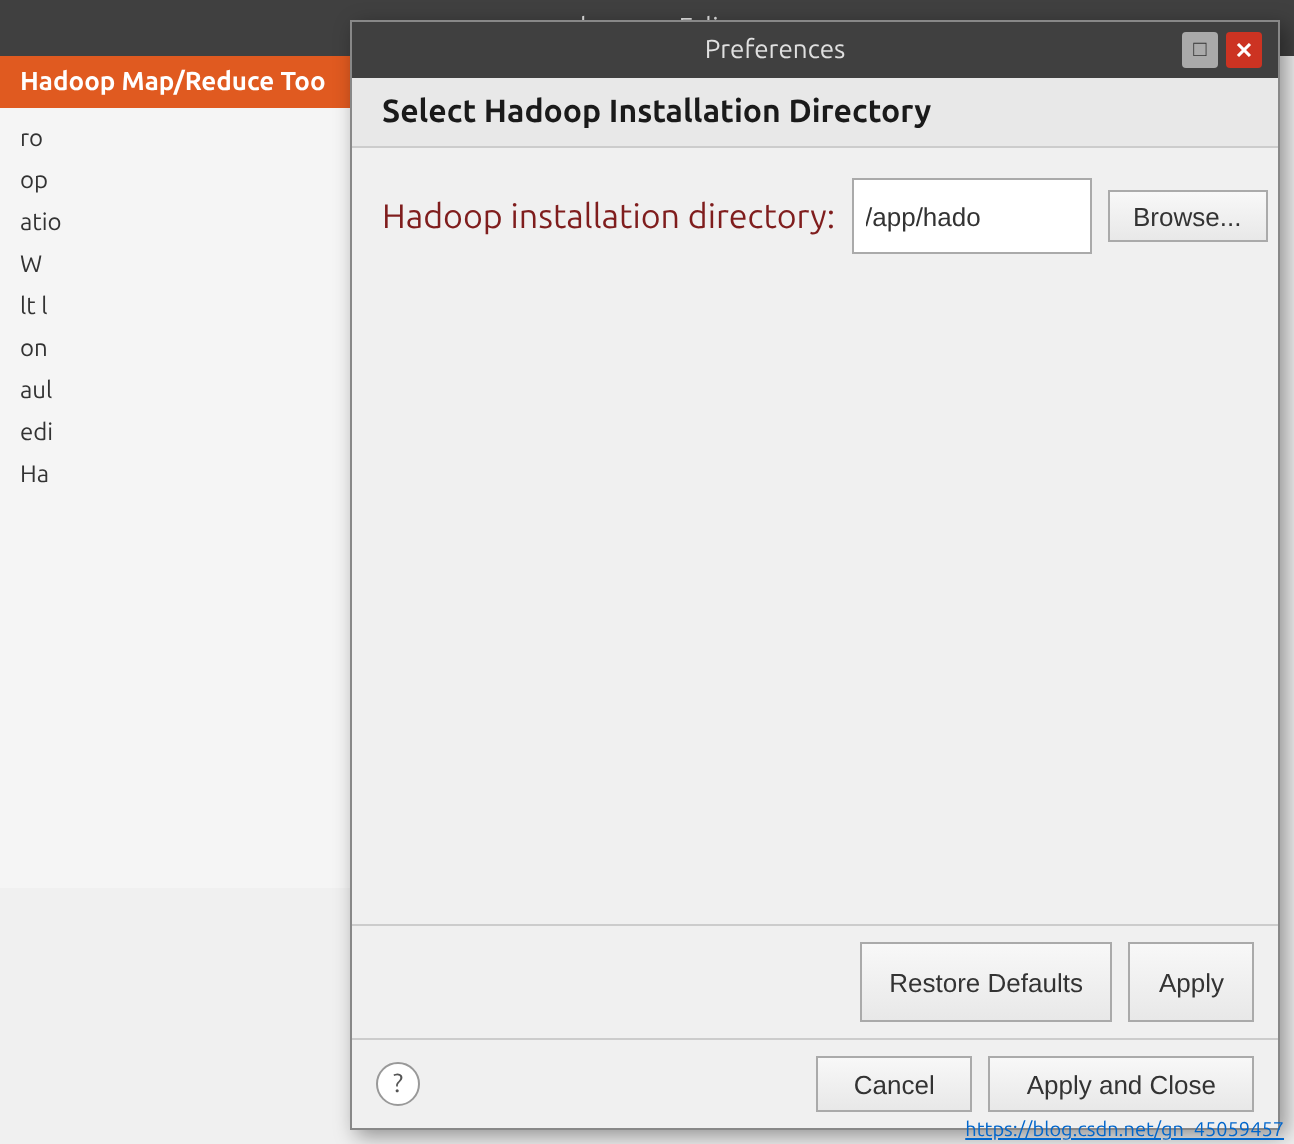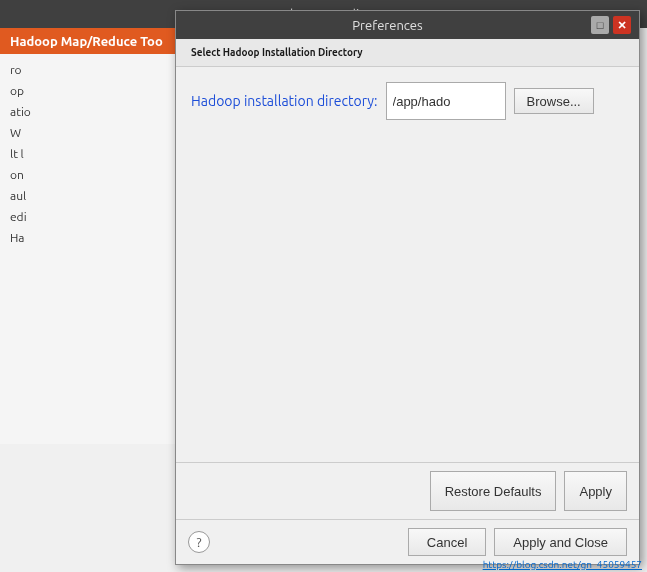--- a/index.html
+++ b/index.html
@@ -123,21 +123,21 @@
       flex: 1;
       display: flex;
       flex-direction: column;
       overflow: hidden;
     }
 
     .section-header {
       background: #e8e8e8;
       border-bottom: 1px solid #ccc;
       padding: 8px 15px;
-      font-size: 10px;
+      font-size: 16px;
       font-weight: bold;
       color: #1a1a1a;
       flex-shrink: 0;
     }
 
     .content-area {
       flex: 1;
       padding: 15px;
       background: #f0f0f0;
       display: flex;
@@ -145,22 +145,22 @@
     }
 
     .form-row {
       display: flex;
       align-items: center;
       gap: 8px;
       margin-bottom: 10px;
     }
 
     .form-label {
-      color: #1d4ed8;
-      font-size: 14px;
+      color: #7f1d1d;
+      font-size: 17px;
       white-space: nowrap;
     }
 
     .form-input {
       border: 1px solid #aaa;
       background: white;
       padding: 3px 6px;
       font-size: 13px;
       height: 38px;
       width: 120px;

